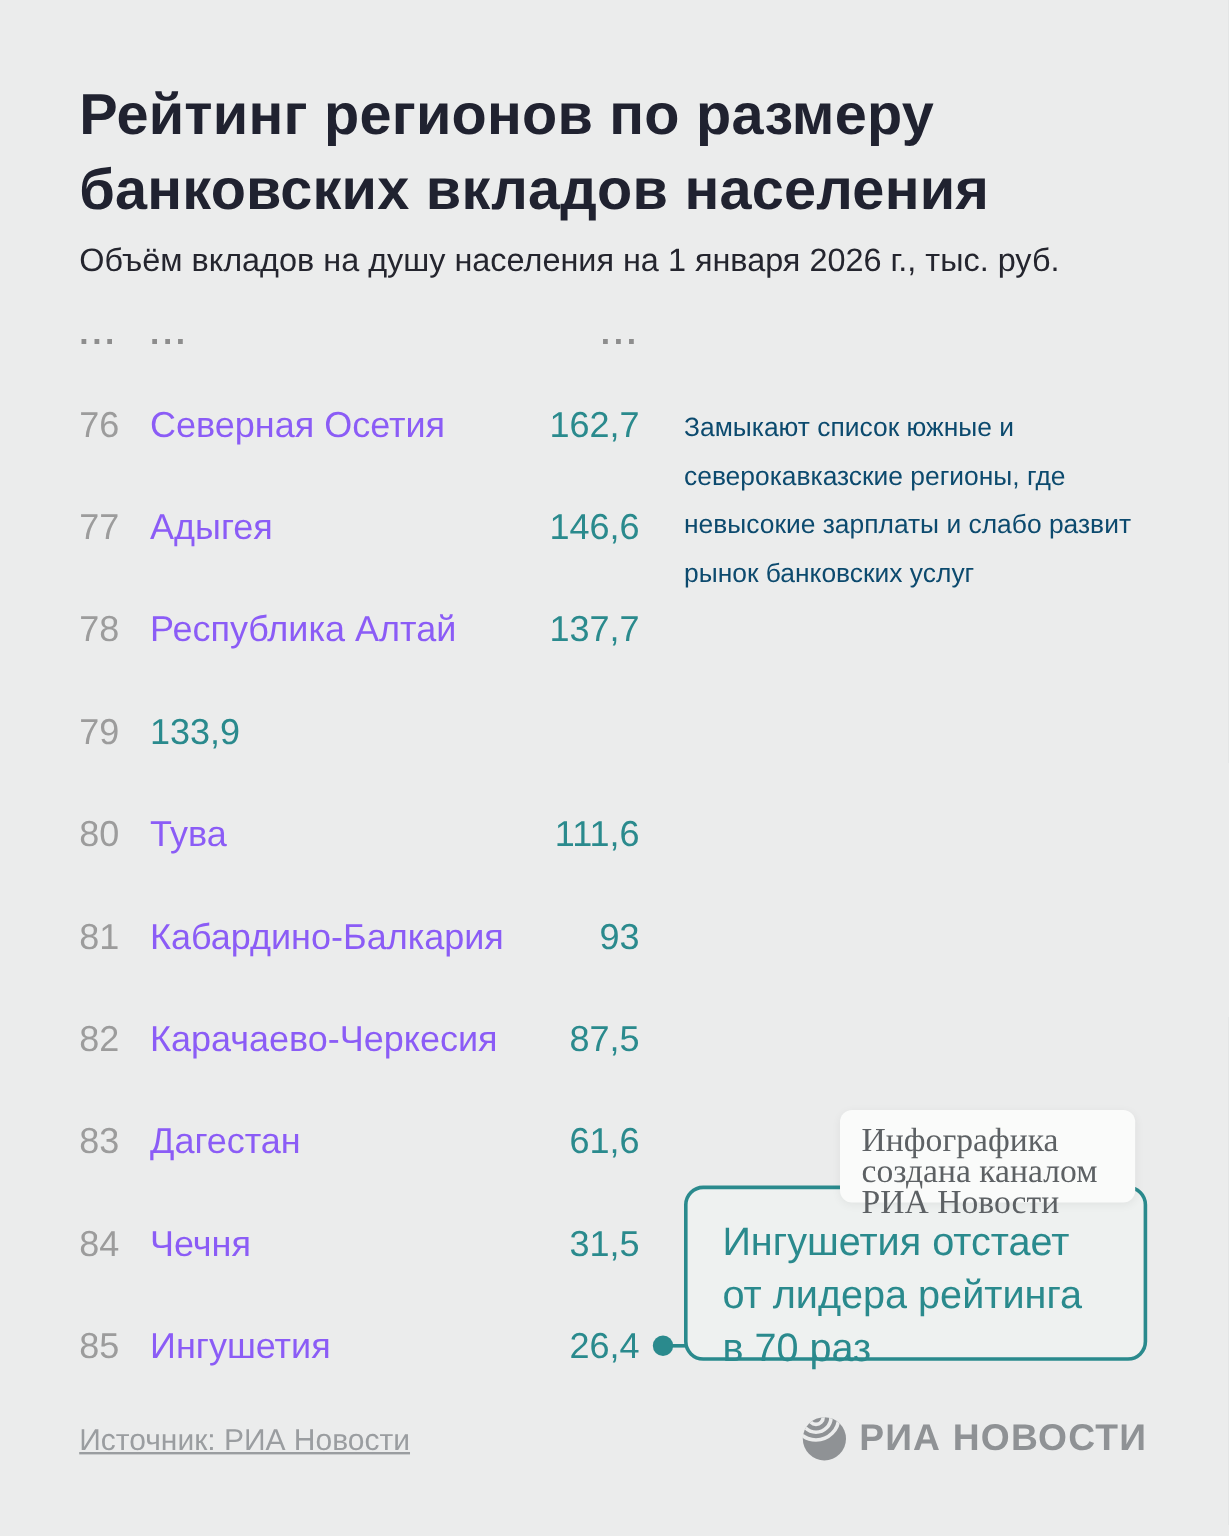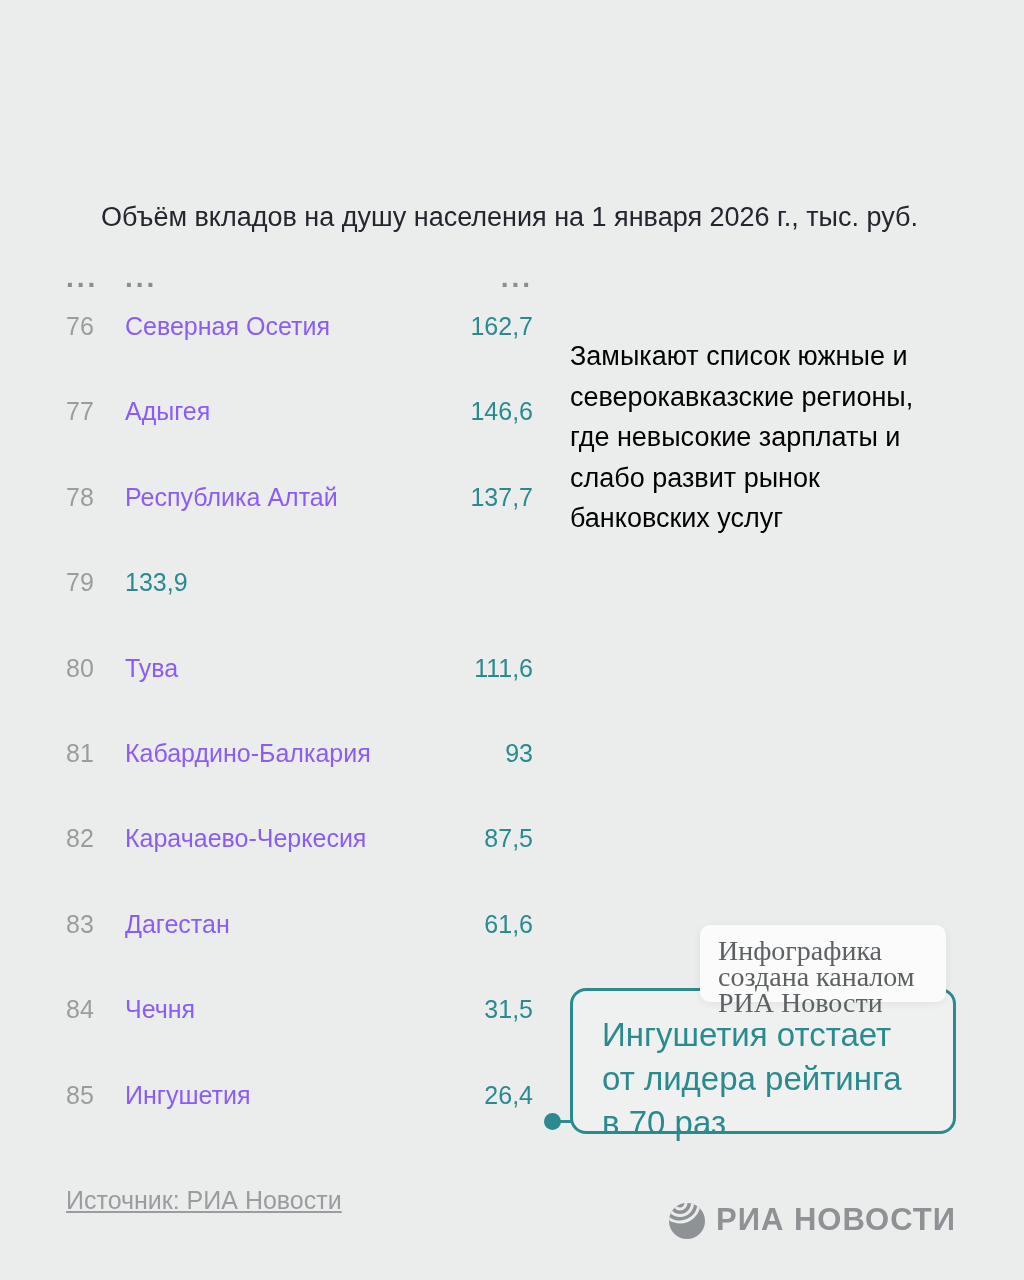--- a/index.html
+++ b/index.html
@@ -25,21 +25,20 @@
     letter-spacing: 0.2px;
   }
   .subtitle {
     position: absolute;
     left: 66px;
     top: 202px;
     width: 900px;
     font-size: 27px;
     color: #24252e;
     font-weight: 400;
-    margin-left: 35px;
   }
   .ellipsis-row {
     position: absolute;
     left: 66px;
     top: 262px;
     width: 467px;
     display: flex;
     font-size: 28px;
     font-weight: 700;
     color: #8d8d8d;
@@ -50,33 +49,34 @@
   .ellipsis-row .value { text-align: right; }
   .rows {
     position: absolute;
     left: 66px;
     top: 312px;
     width: 467px;
   }
   .row {
     height: 85.4px;
     display: flex;
-    font-size: 25px;
+    align-items: center;
+    font-size: 30px;
   }
   .row .rank { width: 59px; color: #9c9c9c; flex: none; }
   .row .name { flex: 1; color: #8b5cf6; white-space: nowrap; }
   .row .value { color: #2a8a8d; text-align: right; white-space: nowrap; }
   .annotation {
     position: absolute;
     left: 570px;
     top: 336px;
     width: 385px;
-    font-size: 27px;
+    font-size: 22px;
     line-height: 40.5px;
-    color: #000000;
+    color: #0c4a6e;
   }
   .callout {
     position: absolute;
     left: 570px;
     top: 988px;
     width: 386px;
     height: 146px;
     border: 3px solid #2a8a8d;
     border-radius: 16px;
     background: #eef1f0;
@@ -134,35 +134,35 @@
     color: #9a9da0;
     text-decoration: underline;
   }
   .logo {
     position: absolute;
     right: 68px;
     top: 1178px;
     display: flex;
     align-items: center;
     gap: 9px;
-    margin-top: 22px;
   }
   .logo .logo-text {
     font-size: 31px;
     font-weight: 700;
     color: #8f9295;
     letter-spacing: 1px;
     white-space: nowrap;
   }
 </style>
 </head>
 <body>
 
 <div class="page">
 
+  <h1 class="title">Рейтинг регионов по размеру банковских вкладов населения</h1>
   <p class="subtitle">Объём вкладов на душу населения на 1 января 2026 г., тыс. руб.</p>
 
   <div class="ellipsis-row">
     <span class="rank">...</span>
     <span class="name">...</span>
     <span class="value">...</span>
   </div>
 
   <div class="rows">
     <div class="row">

